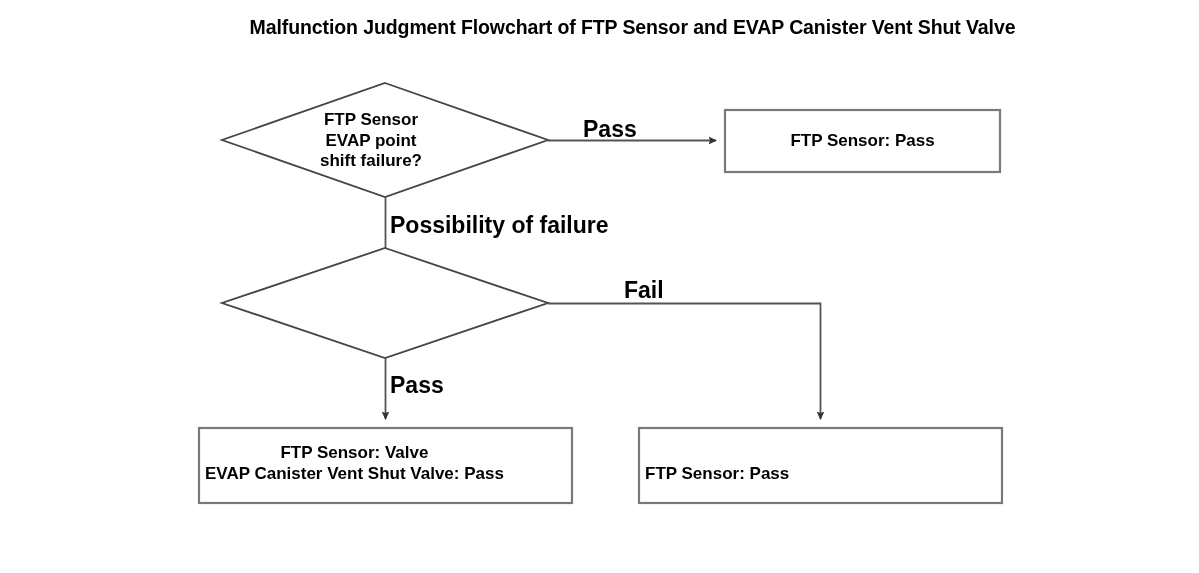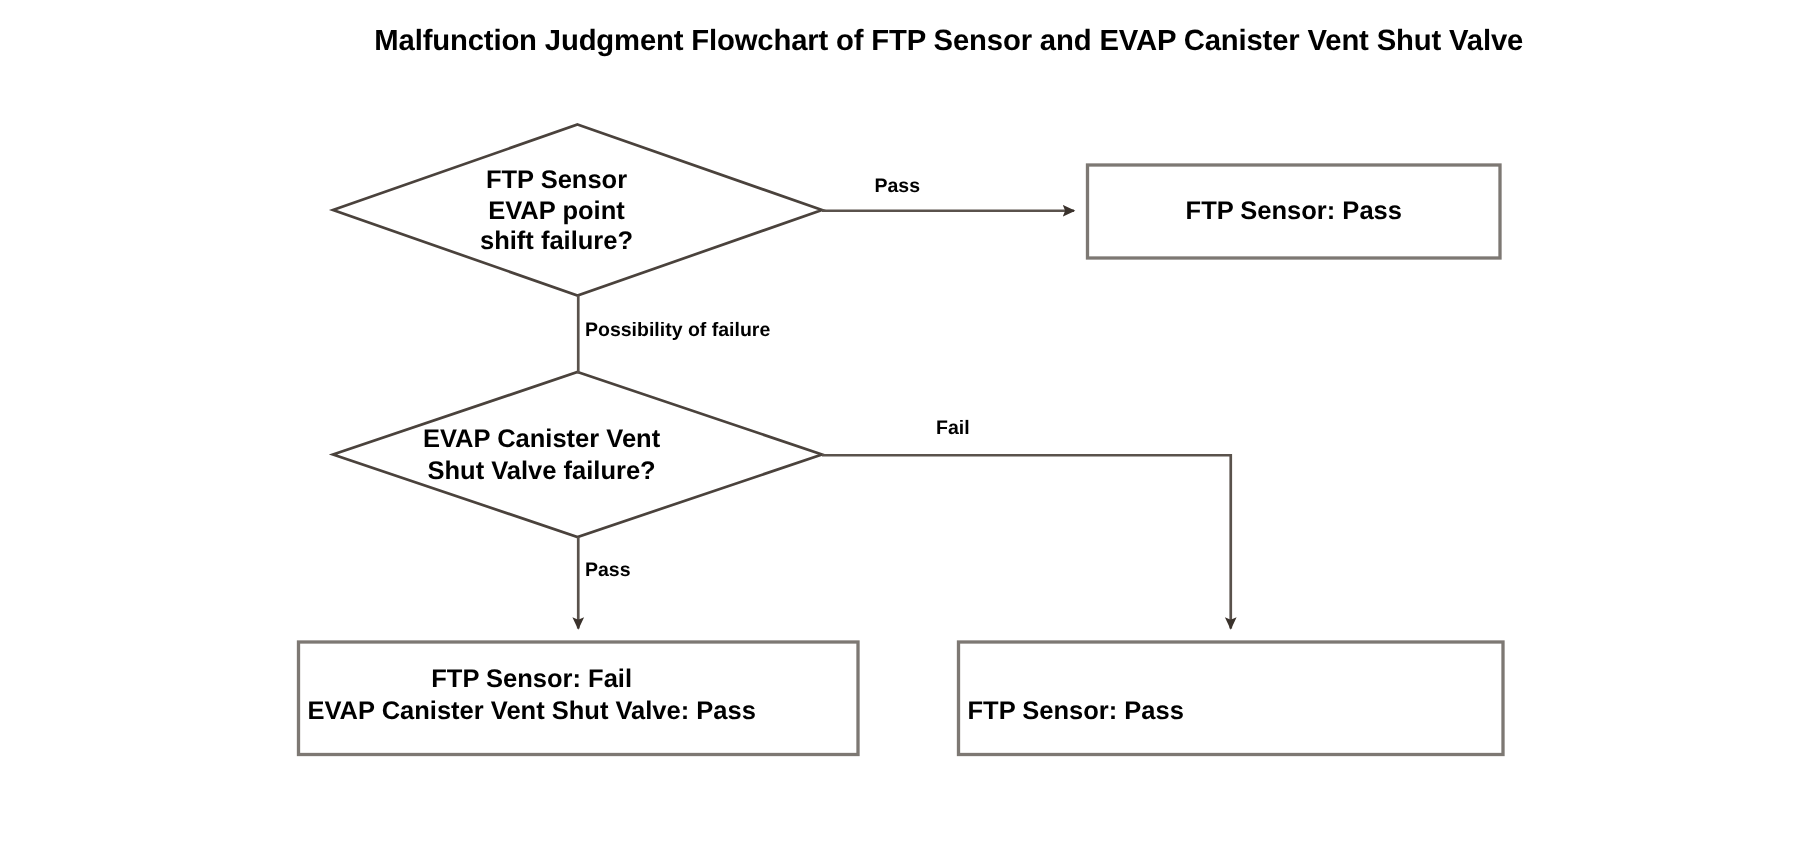--- a/index.html
+++ b/index.html
@@ -40,21 +40,21 @@
     position: absolute;
     font-size: 17px;
     font-weight: bold;
     color: #000000;
     line-height: 20.5px;
     white-space: pre;
     text-align: center;
   }
   .edge-label {
     position: absolute;
-    font-size: 13px;
+    font-size: 23px;
     font-weight: bold;
     color: #000000;
     white-space: pre;
   }
   .box-text-center {
     text-align: center;
   }
 </style>
 </head>
 <body>
@@ -84,25 +84,24 @@
 
     <line x1="385.5" y1="197" x2="385.5" y2="249" stroke="#5a524c" stroke-width="1.8"></line>
 
     <path d="M548,303.5 L820.5,303.5 L820.5,419" fill="none" stroke="#5a524c" stroke-width="1.8" marker-end="url(#arrowhead)"></path>
 
     <line x1="385.5" y1="358" x2="385.5" y2="419" stroke="#5a524c" stroke-width="1.8" marker-end="url(#arrowhead)"></line>
   </svg>
 
   <div class="node-text" style="left:320px; top:110px;"><span>FTP Sensor</span><br><span>EVAP point</span><br><span>shift failure?</span></div>
 
-  <div class="node-text" style="left:282px; top:283px;"><span>EVAP Canister Vent</span><br><span>Shut Valve failure?</span></div>
 
   <div class="node-text box-text-center" style="left:725px; top:131px; width:275px;"><span>FTP Sensor: Pass</span></div>
 
-  <div class="node-text" style="left:205px; top:443px;"><span>FTP Sensor: Fail</span><br><span>EVAP Canister Vent Shut Valve: Pass</span></div>
+  <div class="node-text" style="left:205px; top:443px;"><span>FTP Sensor: Valve</span><br><span>EVAP Canister Vent Shut Valve: Pass</span></div>
 
   <div class="node-text" style="left:645px; top:443px;"><br><span>FTP Sensor: Pass</span></div>
 
   <div class="edge-label" style="left:583px; top:116px;">Pass</div>
 
   <div class="edge-label" style="left:390px; top:212px;text-align:right;">Possibility of failure</div>
 
   <div class="edge-label" style="left:624px; top:277px;">Fail</div>
 
   <div class="edge-label" style="left:390px; top:372px;">Pass</div>

